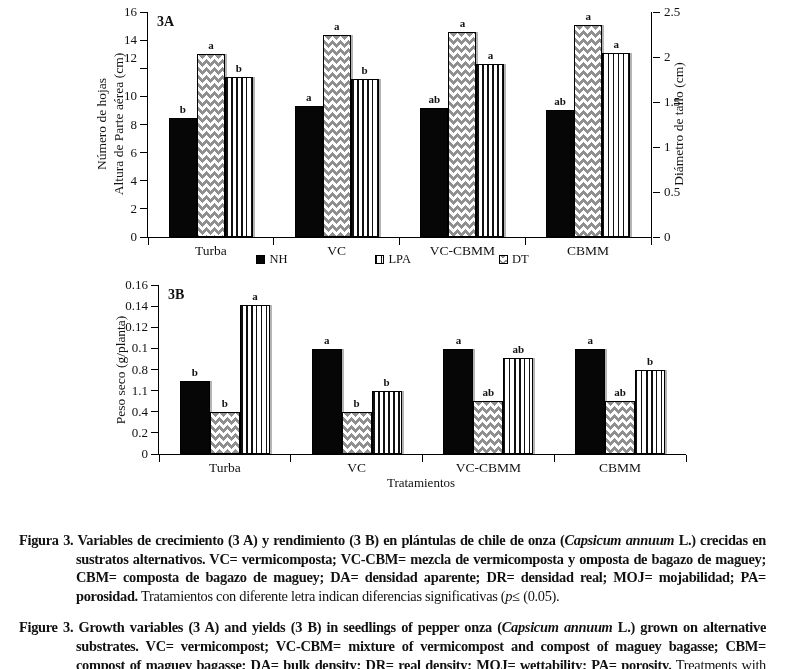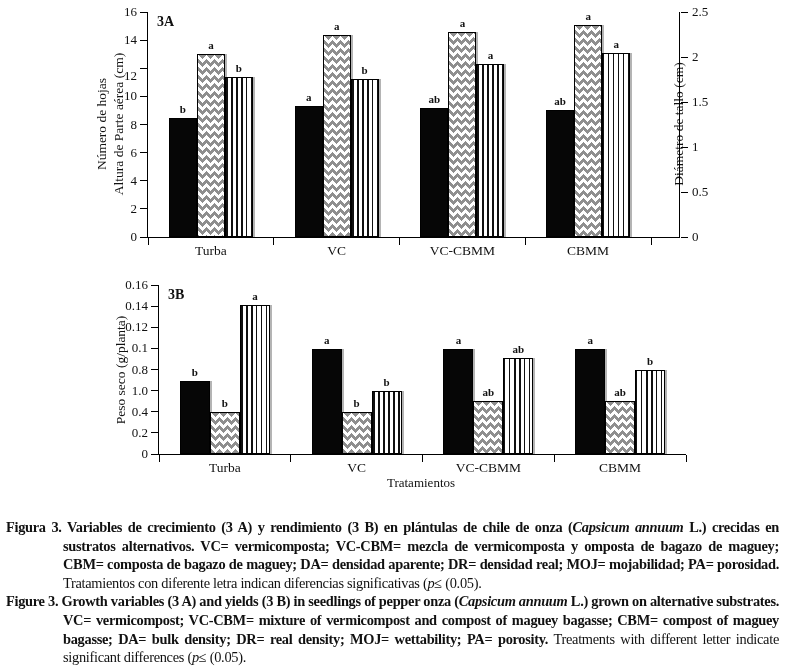--- a/index.html
+++ b/index.html
@@ -5,21 +5,21 @@
   html,body{margin:0;padding:0;background:#fff;}
   #page{position:relative;width:785px;height:669px;background:#ffffff;
         font-family:"Liberation Serif","DejaVu Serif",serif;color:#111;}
 
   .chart{position:absolute;left:0;width:785px;}
   #chartA{top:0;height:275px;}
   #chartB{top:275px;height:243px;margin-left:18px;}
 
   .plot{position:absolute;}
   #plotA{left:147px;top:12px;width:503px;height:225px;
-         border-left:1.5px solid #000;border-bottom:1.5px solid #000;border-right:1.5px solid #000;padding-left:28px;}
+         border-left:1.5px solid #000;border-bottom:1.5px solid #000;border-right:1.5px solid #000;}
   #plotB{left:140px;top:10px;width:527px;height:169px;
          border-left:1.5px solid #000;border-bottom:1.5px solid #000;}
 
   .panel-label{position:absolute;left:9px;top:2px;font-size:14px;font-weight:600;}
 
   .tickmark{position:absolute;background:#000;}
   .tickmark.left{left:-8px;width:7px;height:1px;}
   .tickmark.right{right:-9px;width:7px;height:1px;}
   .tickmark.bottom{bottom:-8px;width:1px;height:7px;}
   .ticklabel{position:absolute;font-size:13px;white-space:nowrap;}
@@ -56,21 +56,21 @@
 
   .legend{position:absolute;left:0;right:0;display:flex;justify-content:center;align-items:center;
           font-size:12.5px;}
   #legendA{top:252px;gap:88px;}
   #legendB{top:218px;gap:128px;}
   .legend-item{display:flex;align-items:center;gap:4px;}
   .marker{width:9px;height:9px;display:inline-block;border:1px solid #000;box-sizing:border-box;}
   .marker.fill-wave{background-size:6px 6px;background-position:-3px 0,-3px 0,0 0,0 0;}
 
   #captions{position:absolute;top:518px;left:6px;width:773px;}
-  .caption{margin:0;font-size:14.4px;line-height:18.6px;font-weight:bold;
+  .caption{margin:13px;font-size:14.4px;line-height:18.6px;font-weight:bold;
            text-align:justify;letter-spacing:-0.3px;
            padding-left:57px;text-indent:-57px;}
   .caption .tail{font-weight:normal;}
   .caption i{font-style:italic;}
 </style>
 </head>
 <body>
 
 <div id="page">
 
@@ -82,21 +82,21 @@
     <div class="ytitle" id="ytitleArt">
       <div>Diámetro de tallo (cm)</div>
     </div>
     <div class="plot" id="plotA">
       <span class="panel-label">3A</span>
     <div class="tickmark left" style="top: -0.5px;"></div>
         <div class="ticklabel left" style="top: 0px;">16</div>
         <div class="tickmark left" style="top: 27.625px;"></div>
         <div class="ticklabel left" style="top: 28.125px;">14</div>
         <div class="tickmark left" style="top: 55.75px;"></div>
-        <div class="ticklabel left" style="top: 64px;">12</div>
+        <div class="ticklabel left" style="top: 46px;">12</div>
         <div class="tickmark left" style="top: 83.875px;"></div>
         <div class="ticklabel left" style="top: 84.375px;">10</div>
         <div class="tickmark left" style="top: 112px;"></div>
         <div class="ticklabel left" style="top: 112.5px;">8</div>
         <div class="tickmark left" style="top: 140.125px;"></div>
         <div class="ticklabel left" style="top: 140.625px;">6</div>
         <div class="tickmark left" style="top: 168.25px;"></div>
         <div class="ticklabel left" style="top: 168.75px;">4</div>
         <div class="tickmark left" style="top: 196.375px;"></div>
         <div class="ticklabel left" style="top: 196.875px;">2</div>
@@ -161,40 +161,54 @@
             <span class="sig">ab</span>
           </div>
           <div class="bar fill-wave" style="width: 28px; height: 212.4px;">
             <span class="sig">a</span>
           </div>
           <div class="bar fill-vlines" style="width: 28px; height: 184.2px;">
             <span class="sig">a</span>
           </div>
         </div>
       </div>
+    <div class="legend" id="legendA">
+      <span class="legend-item">
+        <i class="marker fill-black"></i>
+        <span>NH</span>
+      </span>
+      <span class="legend-item">
+        <i class="marker fill-vlines"></i>
+        <span>LPA</span>
+      </span>
+      <span class="legend-item">
+        <i class="marker fill-wave"></i>
+        <span>DT</span>
+      </span>
+    </div>
   </div>
 
   <div class="chart" id="chartB">
     <div class="ytitle" id="ytitleB">
       <div>Peso seco (g/planta)</div>
     </div>
     <div class="plot" id="plotB">
       <span class="panel-label">3B</span>
     <div class="tickmark left" style="top: -0.5px;"></div>
         <div class="ticklabel left" style="top: 0px;">0.16</div>
         <div class="tickmark left" style="top: 20.625px;"></div>
         <div class="ticklabel left" style="top: 21.125px;">0.14</div>
         <div class="tickmark left" style="top: 41.75px;"></div>
         <div class="ticklabel left" style="top: 42.25px;">0.12</div>
         <div class="tickmark left" style="top: 62.875px;"></div>
         <div class="ticklabel left" style="top: 63.375px;">0.1</div>
         <div class="tickmark left" style="top: 84px;"></div>
         <div class="ticklabel left" style="top: 84.5px;">0.8</div>
         <div class="tickmark left" style="top: 105.125px;"></div>
-        <div class="ticklabel left" style="top: 105.625px;">1.0</div>
+        <div class="ticklabel left" style="top: 105.625px;">1.1</div>
         <div class="tickmark left" style="top: 126.25px;"></div>
         <div class="ticklabel left" style="top: 126.75px;">0.4</div>
         <div class="tickmark left" style="top: 147.375px;"></div>
         <div class="ticklabel left" style="top: 147.875px;">0.2</div>
         <div class="tickmark left" style="top: 168.5px;"></div>
         <div class="ticklabel left" style="top: 169px;">0</div>
         <div class="tickmark bottom" style="left: -0.5px;"></div>
         <div class="tickmark bottom" style="left: 131.25px;"></div>
         <div class="tickmark bottom" style="left: 263px;"></div>
         <div class="tickmark bottom" style="left: 394.75px;"></div>

